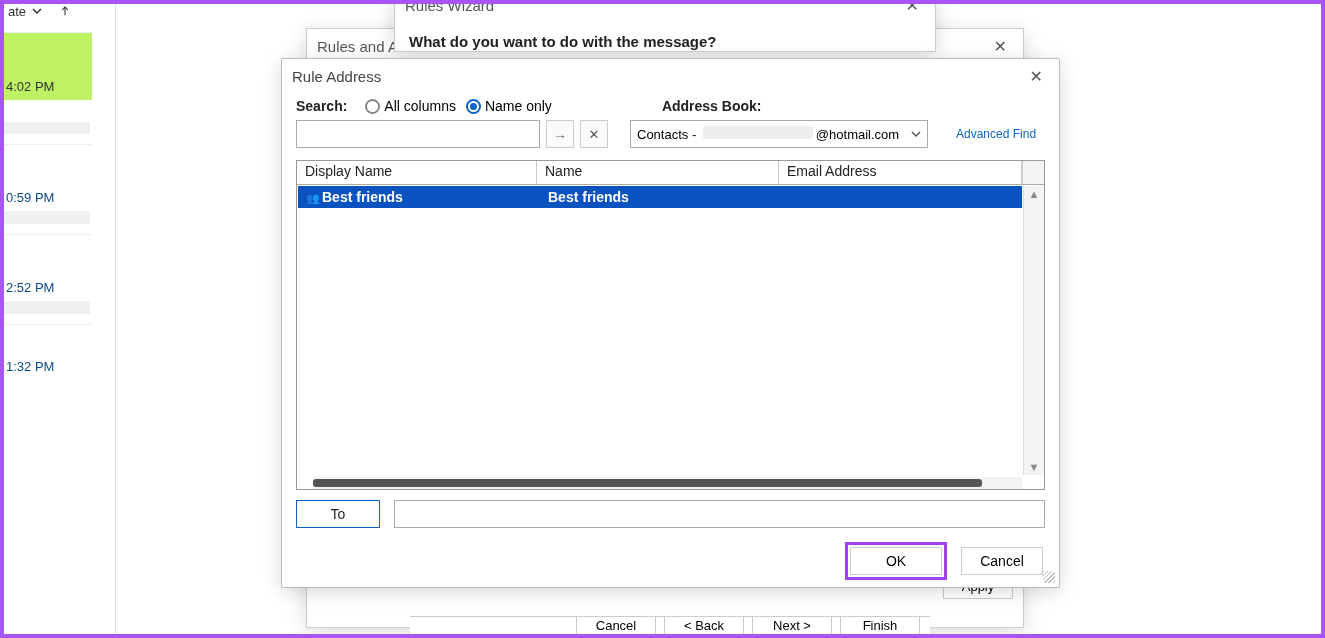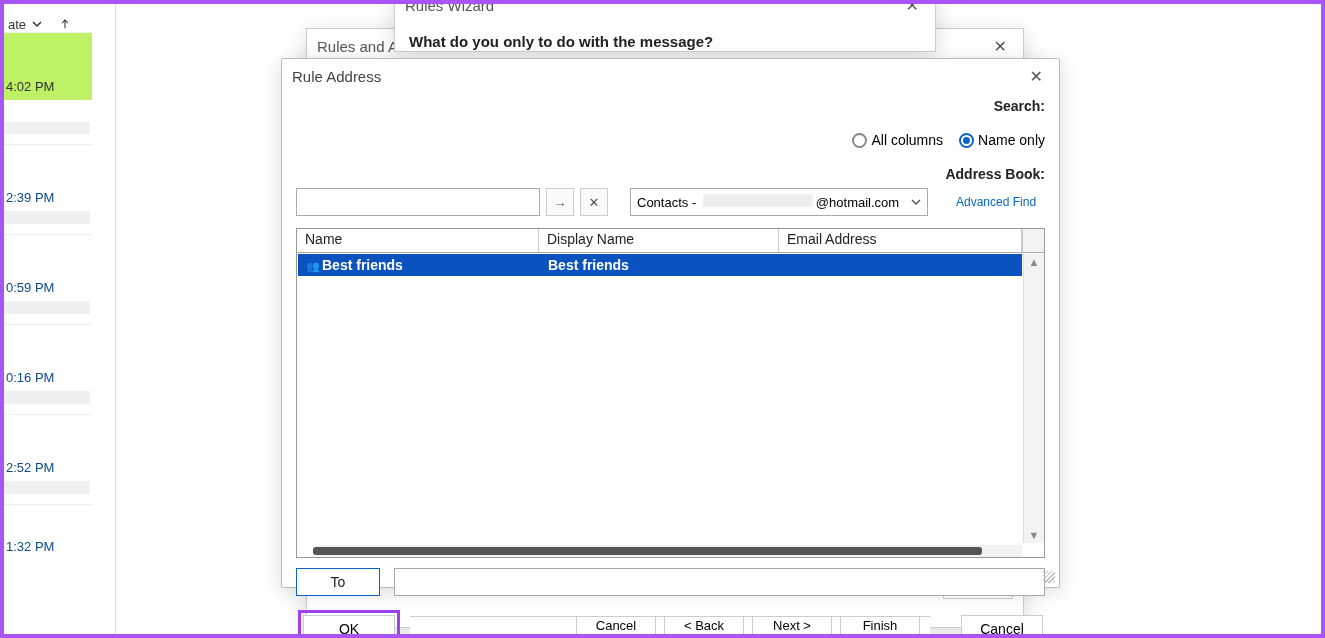--- a/index.html
+++ b/index.html
@@ -1,21 +1,21 @@
 <!DOCTYPE html>
 <html><head>
 <meta charset="utf-8">
 <style>
   * { box-sizing: border-box; font-family: "Segoe UI", Tahoma, sans-serif; }
   body { margin: 0; width: 1325px; height: 638px; overflow: hidden; background: #fff; position: relative; }
   .frame-border { position: absolute; inset: 0; border: 4px solid #a855f7; pointer-events: none; z-index: 9999; }
 
   
   .mail-list { position: absolute; left: 4px; top: 4px; width: 88px; height: 630px; background: #fff; }
-  .mail-header { height: 28px; display: flex; align-items: flex-end; gap: 6px; padding: 0 4px; font-size: 13px; color: #333; }
+  .mail-header { height: 28px; display: flex; align-items: flex-start; gap: 6px; padding: 0 4px; font-size: 13px; color: #333; }
   .mail-header svg { width: 10px; height: 10px; }
   .mail-row { height: 90px; border-top: 1px solid #eee; display: flex; flex-direction: column; justify-content: flex-end; padding: 4px 2px 10px 0; }
   .mail-row.first { height: 112px; }
   .mail-row .time { font-size: 13px; color: #0e4a8a; padding-left: 2px; }
   .mail-row .gray-bar { height: 13px; background: #f0f0f0; margin-top: 6px; }
   .mail-row.selected .sel-block { background: #bef264; margin: -4px -2px 16px 0; height: 70px; display:flex; align-items:flex-end; padding-bottom:6px;}
   .mail-row.selected .time { color:#333; }
 
   .vline { position:absolute; left:92px; top:4px; width:24px; height:630px; border-right:1px solid #ddd; background:#fff;}
   .scroll-thumb { position:absolute; left:99px; top:40px; width:9px; height:72px; background:#999; border-radius:5px; }
@@ -32,23 +32,23 @@
   .rules-alerts { left: 306px; top: 28px; width: 718px; height: 600px; z-index: 5; }
   .rules-alerts .titlebar { padding-top:8px; }
   .apply-btn { position:absolute; right:10px; bottom:28px; width:70px; height:26px; border:1px solid #ccc; background:#fff; font-size:13px; cursor:pointer;}
   .wizard-bottom { position:absolute; left:410px; bottom:4px; width:520px; height:18px; border-top:1px solid #ccc; display:flex; gap:8px; justify-content:flex-end; padding:0 10px; background:#fff; z-index:12; align-items:flex-start; overflow:hidden;}
   .wizard-bottom button { height:24px; min-width:80px; border:1px solid #ccc; background:#fff; font-size:13px; cursor:pointer; margin-top:-4px;}
 
   
   .rule-addr { left: 281px; top: 58px; width: 779px; height: 530px; z-index: 50; border:1px solid #bbb; border-radius:2px;}
   .rule-addr .titlebar { padding: 8px 10px; font-size: 15px; color:#444;}
   .ra-body { padding: 4px 14px; }
-  .search-row { display:flex; align-items:flex-end; gap:18px; font-size:14px;flex-direction:column; }
+  .search-row { display:flex; align-items:center; gap:18px; font-size:14px; }
   .search-row label.lbl { font-weight:700; color:#222; }
-  .radio-group { display:flex; align-items:center; gap:16px; }
+  .radio-group { display:flex; align-items:center; gap:10px; }
   .radio { display:flex; align-items:center; gap:4px; font-size:14px; cursor:pointer;}
   .radio .dot { width:15px; height:15px; border-radius:50%; border:2px solid #888; display:inline-block; position:relative;}
   .radio.checked .dot { border-color:#0a64c7; }
   .radio.checked .dot::after { content:""; position:absolute; inset:2px; border-radius:50%; background:#0a64c7; }
 
   .ab-lbl { font-weight:700; margin-left: 92px; }
 
   .row2 { display:flex; align-items:center; gap:6px; margin-top:6px; }
   .search-input { width: 244px; height:28px; border:1px solid #aaa; padding:0 6px; font-size:13px;}
   .icon-btn { width:28px; height:28px; border:1px solid #ccc; background:#fafafa; display:flex; align-items:center; justify-content:center; font-size:13px; color:#555; cursor:pointer;}
@@ -71,21 +71,21 @@
   .ct-scroll .arr { display:block; text-align:center; font-size:11px; color:#888; height:16px; line-height:16px; cursor:pointer;}
   .ct-scroll .arr.up{ position:absolute; top:0; left:0; right:0;}
   .ct-scroll .arr.dn{ position:absolute; bottom:0; left:0; right:0;}
   .ct-hscroll { position:absolute; left:16px; right:22px; bottom:0; height:12px; background:#f3f3f3;}
   .ct-hscroll .thumb{ position:absolute; left:0; top:2px; height:8px; right:40px; background:#555; border-radius:3px;}
 
   .to-row { display:flex; align-items:center; gap:14px; margin-top:10px;}
   .to-btn { width:84px; height:28px; border:1.5px solid #0a64c7; background:#fff; font-size:14px; cursor:pointer; color:#222;}
   .to-input { flex:1; height:28px; border:1px solid #aaa; padding:0 6px;}
 
-  .dlg-footer { display:flex; justify-content:space-between; gap:6px; padding:10px 16px 10px;}
+  .dlg-footer { display:flex; justify-content:flex-end; gap:14px; padding:10px 16px 10px;}
   .ok-wrap { border:3px solid #a040ee; padding:2px; display:inline-block;}
   .ok-btn { width:92px; height:28px; border:1px solid #ccc; background:#fff; font-size:14px; cursor:pointer;}
   .cancel-btn{ width:82px; height:28px; border:1px solid #ccc; background:#fff; font-size:14px; cursor:pointer; align-self:center;}
   .grip { position:absolute; right:4px; bottom:4px; width:12px; height:12px; background: repeating-linear-gradient(135deg,#bbb 0 1px,transparent 1px 3px);}
 </style>
 </head>
 <body>
 
 <div class="mail-list">
   <div class="mail-header">
@@ -97,29 +97,21 @@
           <path d="M5 1 L9 6 M5 1 L1 6 M5 1 L5 13" stroke="#333" stroke-width="1.5" fill="none"></path>
         </svg></span>
   </div>
   <div class="mail-row first selected">
     <div class="sel-block">
         <span class="time">4:02 PM</span>
       </div>
     <div class="gray-bar"></div>
   </div>
   <div class="mail-row">
-    <span class="time">2:39 PM</span>
-    <div class="gray-bar"></div>
-  </div>
-  <div class="mail-row">
     <span class="time">0:59 PM</span>
-    <div class="gray-bar"></div>
-  </div>
-  <div class="mail-row">
-    <span class="time">0:16 PM</span>
     <div class="gray-bar"></div>
   </div>
   <div class="mail-row">
     <span class="time">2:52 PM</span>
     <div class="gray-bar"></div>
   </div>
   <div class="mail-row" style="height:60px;">
     <span class="time">1:32 PM</span>
   </div>
 </div>
@@ -133,21 +125,21 @@
     <span class="close">✕</span>
   </div>
   <button class="apply-btn">Apply</button>
 </div>
 
 <div class="win rules-wizard">
   <div class="titlebar">
     <span>Rules Wizard</span>
     <span class="close">✕</span>
   </div>
-  <div class="q">What do you only to do with the message?</div>
+  <div class="q">What do you want to do with the message?</div>
 </div>
 
 <div class="wizard-bottom">
   <button>Cancel</button>
   <button>&lt; Back</button>
   <button>Next &gt;</button>
   <button>Finish</button>
 </div>
 
 <div class="win rule-addr">
@@ -184,22 +176,22 @@
         </span>
         <span><svg width="10" height="10" viewBox="0 0 10 10">
               <path d="M1 3 L5 7 L9 3" stroke="#555" stroke-width="1.5" fill="none"></path>
             </svg></span>
       </div>
       <span class="adv-find">Advanced Find</span>
     </div>
 
     <div class="ctable">
       <div class="cthead">
+        <div class="col col-disp">Display Name</div>
         <div class="col col-name">Name</div>
-        <div class="col col-disp">Display Name</div>
         <div class="col col-email">Email Address</div>
         <div class="col-spacer"></div>
       </div>
       <div class="ctbody">
         <div class="crow sel">
           <div class="c col-name"><span class="ic">👥</span><span>Best friends</span></div>
           <div class="c col-disp"><span>Best friends</span></div>
           <div class="c col-email"><span></span></div>
         </div>
       </div>

